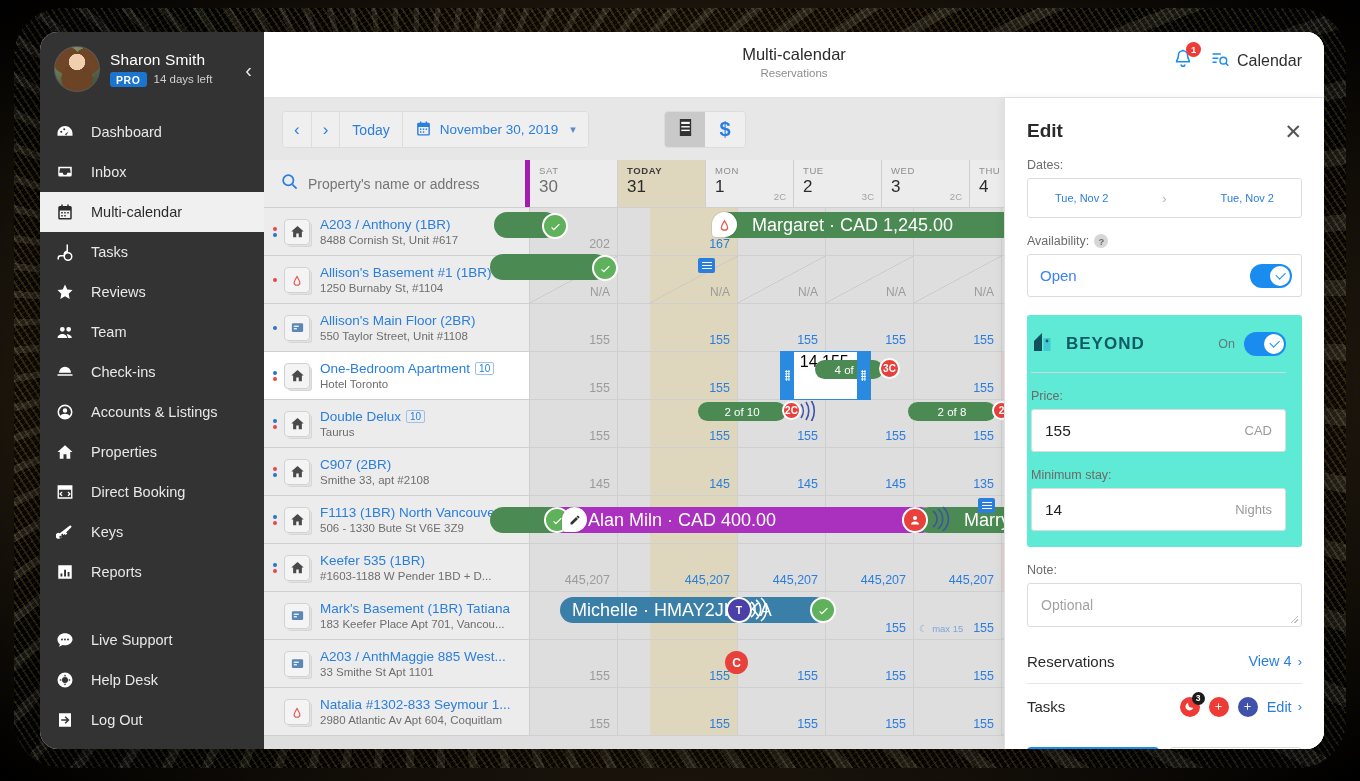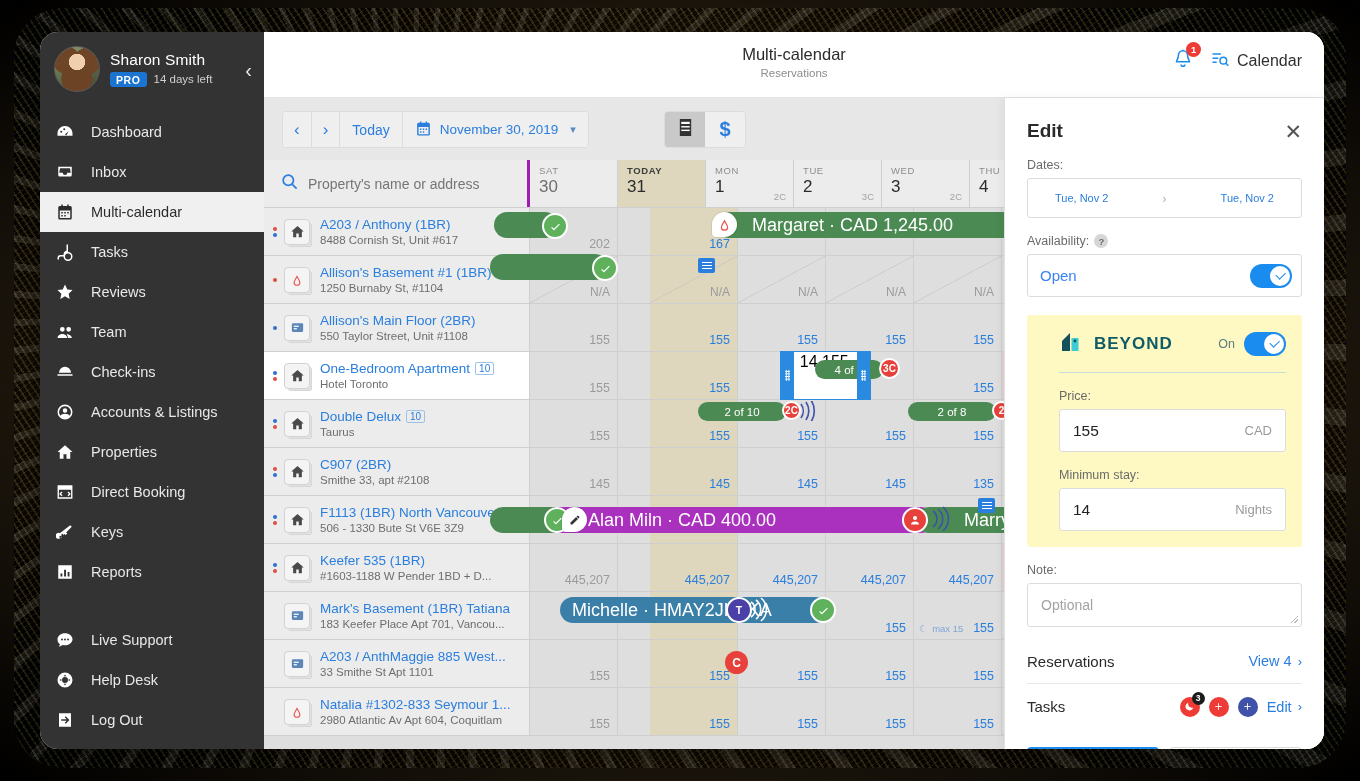--- a/index.html
+++ b/index.html
@@ -109,21 +109,21 @@
   }
   .tg2{ width:40px; display:flex; align-items:center; justify-content:center; cursor:pointer; }
   .tg2.sel{ background:#c9c9c9; }
   .tg2.uns{ background:#efefef; }
 
   
   #calwrap{ position:absolute; left:0; top:128px; right:0; bottom:0; background:#dedede; overflow:hidden;}
   .chead{ display:flex; height:48px; background:#ececec; border-bottom:1px solid #cfcfcf; }
   .csearch{
     width:266px; flex:0 0 266px; display:flex; align-items:center; gap:9px; padding-left:16px;
-    background:#ececec; border-right:3px solid #a21caf;
+    background:#ececec; border-right:5px solid #a21caf;
   }
   .csearch input{
     border:none; outline:none; background:transparent; font-size:14px; color:#9a9a9a;
     font-family:"Liberation Sans", sans-serif; width:190px;
   }
   .daycell{
     flex:0 0 88px; width:88px; border-right:1px solid #cfcfcf; position:relative;
     padding:5px 8px 0 9px;
   }
   .daycell .dow{ font-size:9.5px; color:#8d8d8d; letter-spacing:.6px; }
@@ -259,21 +259,21 @@
   }
   .toggle i{
     position:absolute; right:2px; top:2px; width:20px; height:20px; border-radius:50%;
     background:#fff; display:flex; align-items:center; justify-content:center;
   }
   .toggle i:after{
     content:""; width:8px; height:4.5px; border-left:1.8px solid #1a8cf0; border-bottom:1.8px solid #1a8cf0;
     transform:rotate(-45deg) translate(1px,-1px);
   }
   #beyond{
-    margin-top:18px; background:#fef9c3; border-radius:3px; padding:14px 16px 16px 32px;
+    margin-top:18px; background:#5eead4; border-radius:3px; padding:14px 16px 16px 4px;
   }
   .bhead{ display:flex; align-items:center; justify-content:space-between; }
   .blogo{ display:flex; align-items:center; gap:9px; }
   .bname{ font-size:17px; font-weight:bold; color:#115b66; letter-spacing:1px; }
   .bon{ display:flex; align-items:center; gap:9px; }
   .bon .ontxt{ font-size:12.5px; color:#5d7c80; }
   .bdiv{ height:1px; background:#c9dcdc; margin:13px 0 2px 0; }
   .ifield{
     height:43px; border:1px solid #dcdcdc; border-radius:3px; background:#fff;
     display:flex; align-items:center; justify-content:space-between; padding:0 13px;

